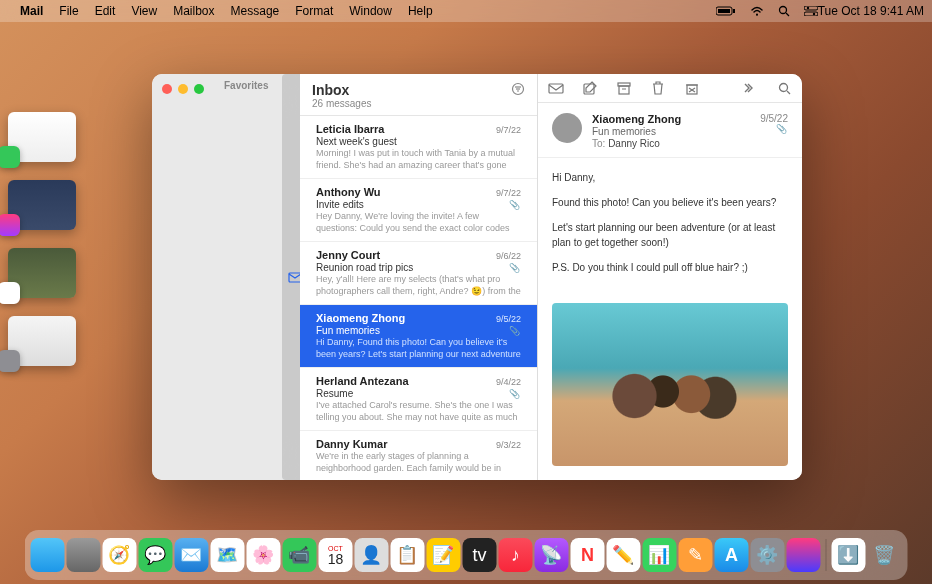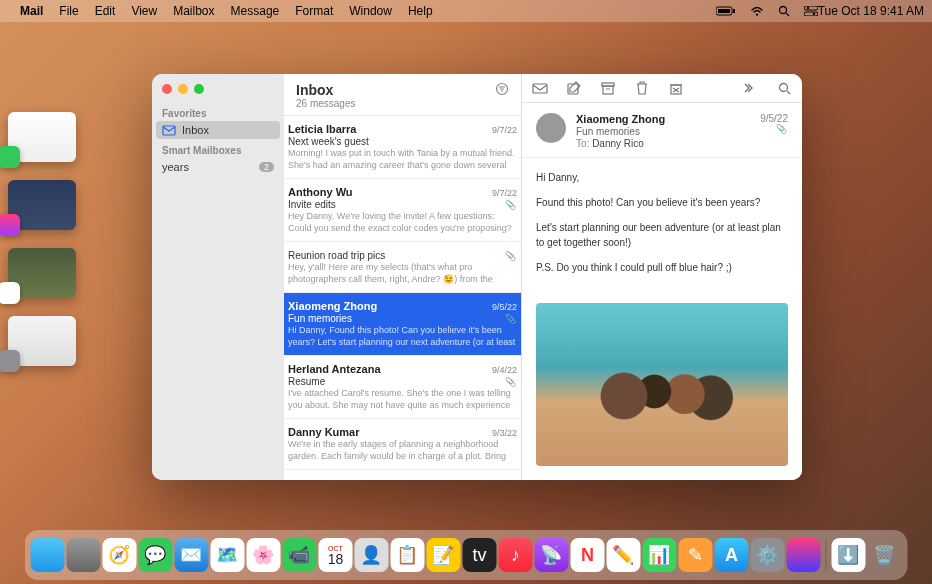--- a/index.html
+++ b/index.html
@@ -16,36 +16,36 @@
 .stage-thumb .mini{position:absolute;left:-10px;bottom:-6px;width:22px;height:22px;border-radius:6px;box-shadow:0 2px 6px rgba(0,0,0,.3)}
 .t1{background:linear-gradient(#fff,#eee)}
 .t2{background:linear-gradient(#2a3a5a,#3a4a6a)}
 .t3{background:linear-gradient(#4a5a3a,#6a7a4a)}
 .t4{background:linear-gradient(#f5f5f5,#ddd)}
 .i1{background:#34c759}
 .i2{background:linear-gradient(#ff3b7f,#a23bff)}
 .i3{background:#fff}
 .i4{background:#8e8e93}
 .mail-window{position:absolute;left:152px;top:74px;width:650px;height:406px;background:#f6f6f6;border-radius:10px;box-shadow:0 20px 60px rgba(0,0,0,.4);overflow:hidden;display:flex}
-.sidebar{width:132px;background:rgba(230,230,230,.85);backdrop-filter:blur(20px);display:flex;flex-direction:column;font-size:11px}
+.sidebar{width:148px;background:rgba(230,230,230,.85);backdrop-filter:blur(20px);display:flex;flex-direction:row;font-size:11px}
 .traffic{display:flex;gap:6px;padding:10px 10px 8px}
 .tl{width:10px;height:10px;border-radius:50%}
 .tl.r{background:#ff5f57}.tl.y{background:#febc2e}.tl.g{background:#28c840}
 .sb-section{color:#888;font-size:10px;font-weight:600;padding:6px 10px 2px}
 .sb-item{display:flex;align-items:center;padding:3px 10px;gap:6px;color:#333;cursor:default}
 .sb-item.sel{background:rgba(130,130,130,.3);border-radius:4px;margin:0 4px;padding:3px 6px}
 .sb-item .ic{width:14px;height:11px;display:inline-block}
 .sb-badge{margin-left:auto;background:#aaa;color:#fff;font-size:9px;padding:0 5px;border-radius:7px}
 .msglist{width:238px;background:#fff;border-right:1px solid #ddd;display:flex;flex-direction:column;position:relative}
 .msglist-header{padding:8px 12px 6px;border-bottom:1px solid #e5e5e5;display:flex;align-items:flex-start}
 .msglist-header .title{font-size:14px;font-weight:700;color:#333}
 .msglist-header .count{font-size:10px;color:#888}
 .msglist-header .filter{margin-left:auto;color:#888}
 .msgs{flex:1;overflow:hidden}
-.msg{padding:7px 4px 8px;border-bottom:1px solid #eee;cursor:default}
+.msg{padding:7px 16px 8px;border-bottom:1px solid #eee;cursor:default}
 .msg.sel{background:#2563eb;color:#fff}
 .msg .row1{display:flex;justify-content:space-between;align-items:baseline}
 .msg .sender{font-size:11px;font-weight:600;color:#222}
 .msg.sel .sender{color:#fff}
 .msg .date{font-size:9px;color:#888}
 .msg.sel .date{color:#dbe8ff}
 .msg .subject{font-size:10px;color:#333;margin-top:1px;display:flex;align-items:center;gap:4px}
 .msg.sel .subject{color:#fff}
 .msg .preview{font-size:9px;color:#999;margin-top:1px;line-height:1.3;max-height:22px;overflow:hidden}
 .msg.sel .preview{color:#cfe0ff}
@@ -213,20 +213,24 @@
             <span class="sender">Anthony Wu</span>
             <span class="date">9/7/22</span>
           </div>
           <div class="subject">
             <span>Invite edits</span>
             <span class="attach-ic" style="margin-left:auto">📎</span>
           </div>
           <div class="preview">Hey Danny, We're loving the invite! A few questions: Could you send the exact color codes you're proposing? We'd like…</div>
         </div>
         <div class="msg">
+          <div class="row1">
+            <span class="sender">Jenny Court</span>
+            <span class="date">9/6/22</span>
+          </div>
           <div class="subject">
             <span>Reunion road trip pics</span>
             <span class="attach-ic" style="margin-left:auto">📎</span>
           </div>
           <div class="preview">Hey, y'all! Here are my selects (that's what pro photographers call them, right, Andre? 😉) from the photos I took over the…</div>
         </div>
         <div class="msg sel">
           <div class="row1">
             <span class="sender">Xiaomeng Zhong</span>
             <span class="date">9/5/22</span>

